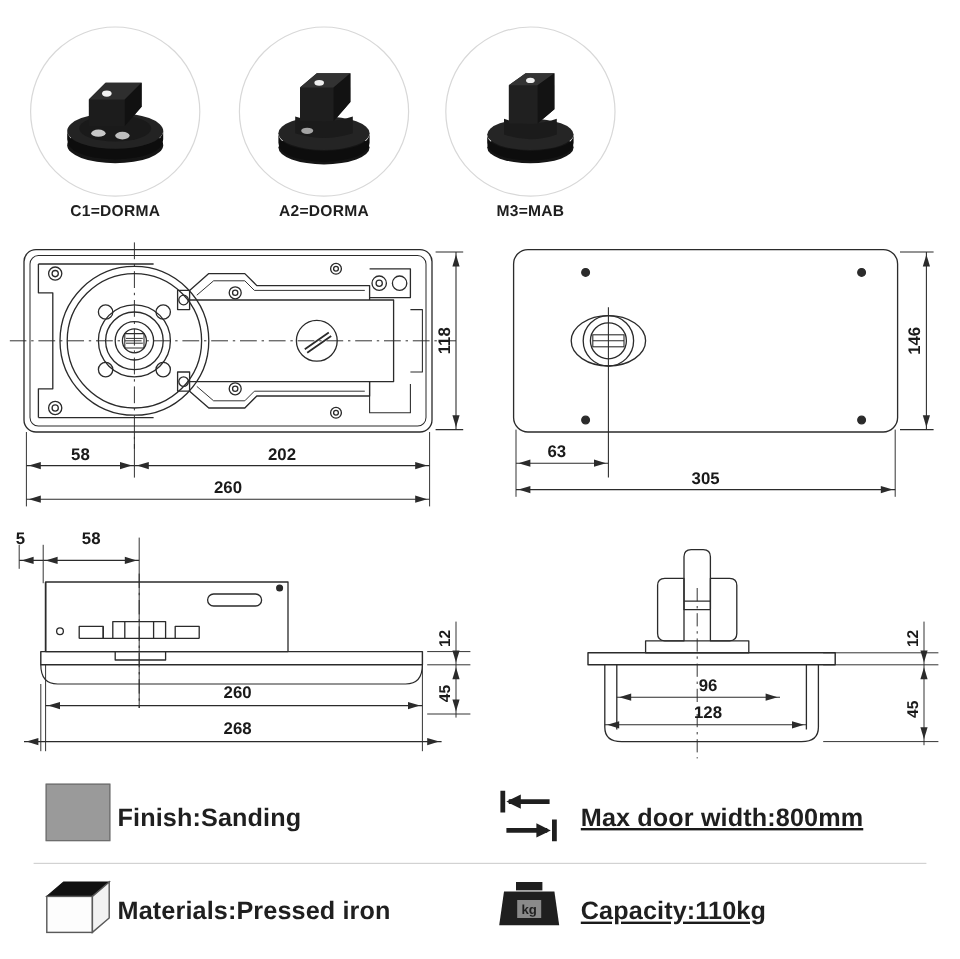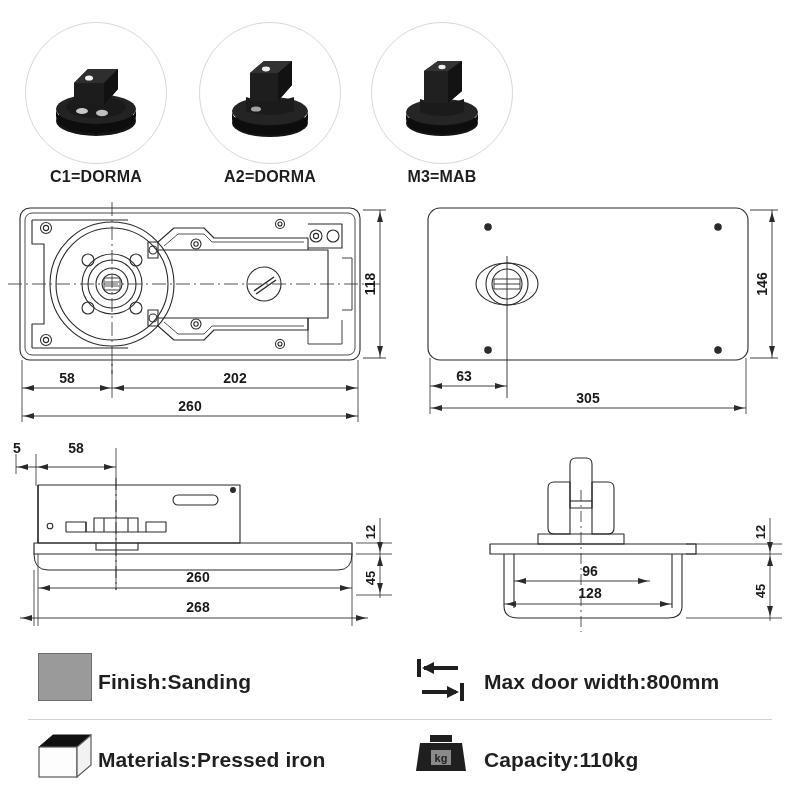--- a/index.html
+++ b/index.html
@@ -14,38 +14,38 @@
   .sheet{position:absolute;left:0;top:0;width:800px;height:799px;}
 
   
   .spindles{position:absolute;left:0;top:22px;width:800px;height:170px;}
   .spindle{position:absolute;width:160px;}
   .sp-circle{
     position:relative;width:140px;height:140px;margin:0 auto;
     border-radius:50%;border:1px solid #d8d8d8;background:#fff;
   }
   .sp-label{
-    text-align:center;font-size:16px;font-weight:bold;color:#1e1e1e;
+    text-align:center;font-size:13px;font-weight:bold;color:#1e1e1e;
     letter-spacing:.2px;margin-top:4px;
   }
   .sp-art{position:absolute;left:0;top:0;width:140px;height:140px;}
 
   
   .pane{position:absolute;}
   .pane svg{display:block;}
 
   
   .legend{position:absolute;left:0;top:645px;width:800px;height:154px;}
   .leg-row{position:absolute;left:0;width:800px;height:74px;display:flex;}
   .leg-row.r1{top:0;}
   .leg-row.r2{top:78px;}
   .leg-div{position:absolute;left:28px;top:74px;width:744px;height:1px;background:#d2d2d2;}
   .leg-cell{position:relative;display:flex;align-items:center;height:74px;}
   .leg-cell.left{width:400px;padding-left:32px;box-sizing:border-box;}
-  .leg-cell.right{width:400px;padding-left:8px;box-sizing:border-box;}
+  .leg-cell.right{width:400px;padding-left:8px;box-sizing:border-box;text-decoration:underline;}
   .leg-icon{width:66px;height:58px;position:relative;flex:0 0 66px;display:flex;justify-content:center;}
   .leg-text{font-size:21px;font-weight:bold;color:#1f1f1f;letter-spacing:.1px;white-space:nowrap;}
   .leg-cell.left .leg-text{}
   .leg-cell.right .leg-text{margin-left:10px;}
   .swatch{width:52px;height:46px;background:#9a9a9a;border:1px solid #6d6d6d;}
 </style>
 </head>
 <body>
 
 <div class="sheet">

